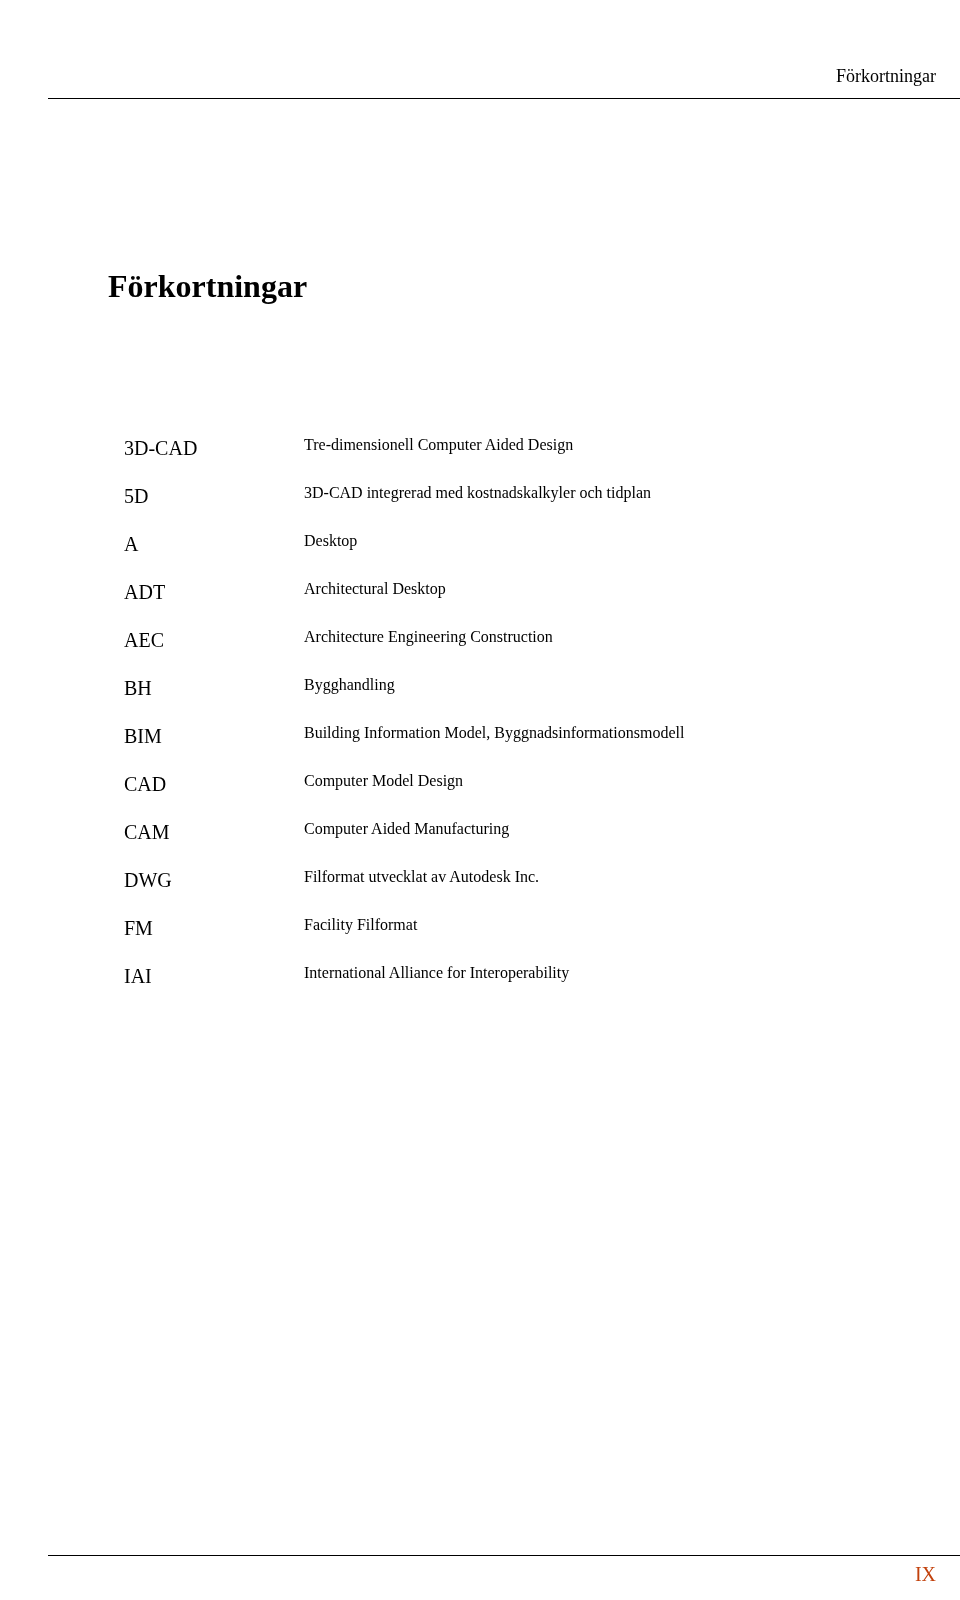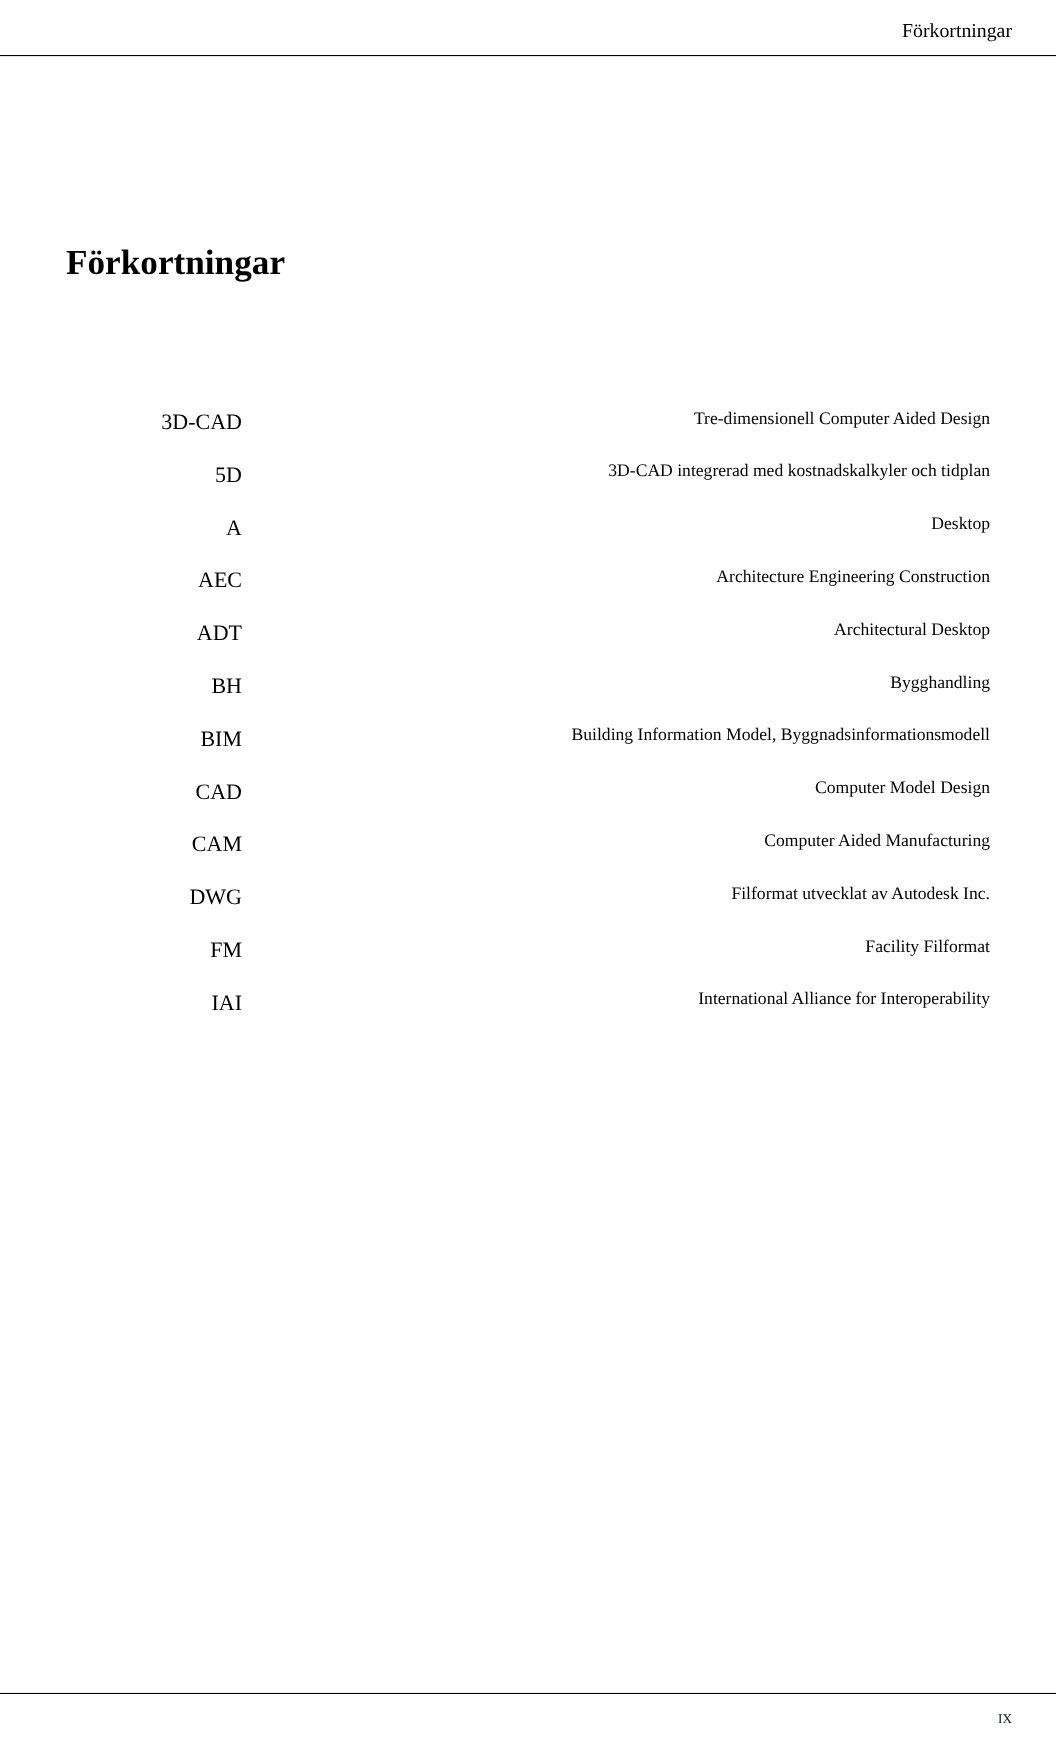--- a/index.html
+++ b/index.html
@@ -1,16 +1,16 @@
 <!DOCTYPE html>
 <html><head>
   <meta charset="utf-8">
   <style>
     * {
-      margin: 0;
+      margin: 16px;
       padding: 0;
       box-sizing: border-box;
     }
 
     body {
       width: 960px;
       min-height: 1600px;
       background: #ffffff;
       font-family: "Times New Roman", Times, serif;
       color: #000000;
@@ -54,21 +54,20 @@
     .glossary-table {
       width: 100%;
       border-collapse: collapse;
     }
 
     .glossary-table tr td {
       padding: 10px 0;
       vertical-align: top;
       font-size: 20px;
       line-height: 1.4;
-      text-align: right;
     }
 
     .glossary-table tr td:first-child {
       width: 180px;
       font-weight: normal;
       font-size: 20px;
       padding-right: 20px;
     }
 
     .glossary-table tr td:last-child {
@@ -81,22 +80,22 @@
       left: 0;
       right: 0;
       height: 1px;
       background: #000;
     }
 
     .page-number {
       position: absolute;
       bottom: 30px;
       right: 40px;
-      font-size: 12px;
-      color: #0f172a;
+      font-size: 20px;
+      color: #c2410c;
     }
   </style>
 </head>
 <body>
 
 <div class="header">Förkortningar</div>
 
 <div class="header-line"></div>
 
 <div class="page-title">Förkortningar</div>
@@ -110,26 +109,26 @@
         </tr>
         <tr>
           <td>5D</td>
           <td>3D-CAD integrerad med kostnadskalkyler och tidplan</td>
         </tr>
         <tr>
           <td>A</td>
           <td>Desktop</td>
         </tr>
         <tr>
+          <td>ADT</td>
+          <td>Architectural Desktop</td>
+        </tr>
+        <tr>
           <td>AEC</td>
           <td>Architecture Engineering Construction</td>
-        </tr>
-        <tr>
-          <td>ADT</td>
-          <td>Architectural Desktop</td>
         </tr>
         <tr>
           <td>BH</td>
           <td>Bygghandling</td>
         </tr>
         <tr>
           <td>BIM</td>
           <td>Building Information Model, Byggnadsinformationsmodell</td>
         </tr>
         <tr>

